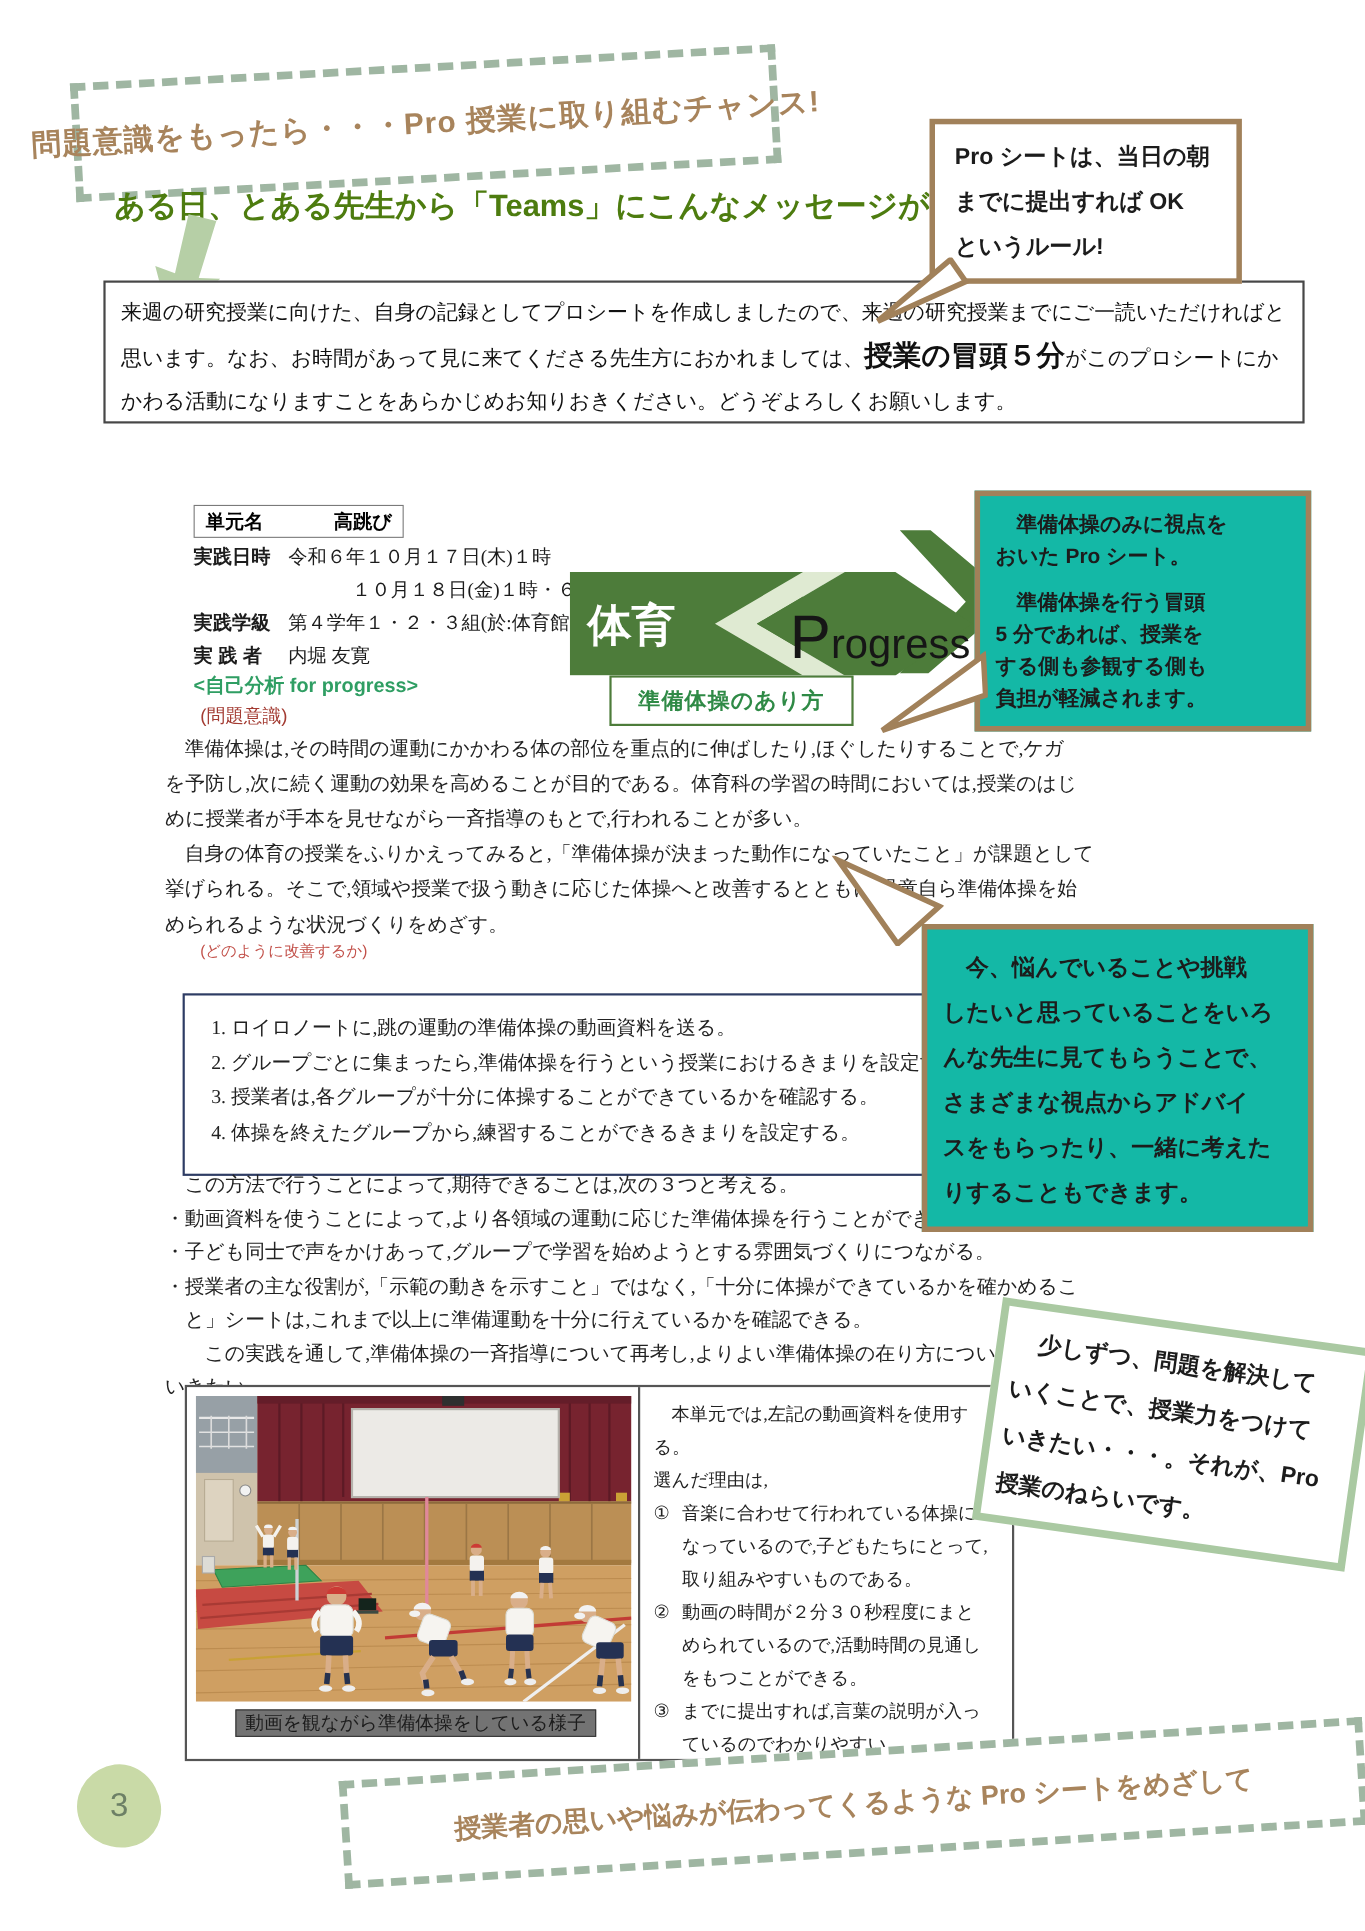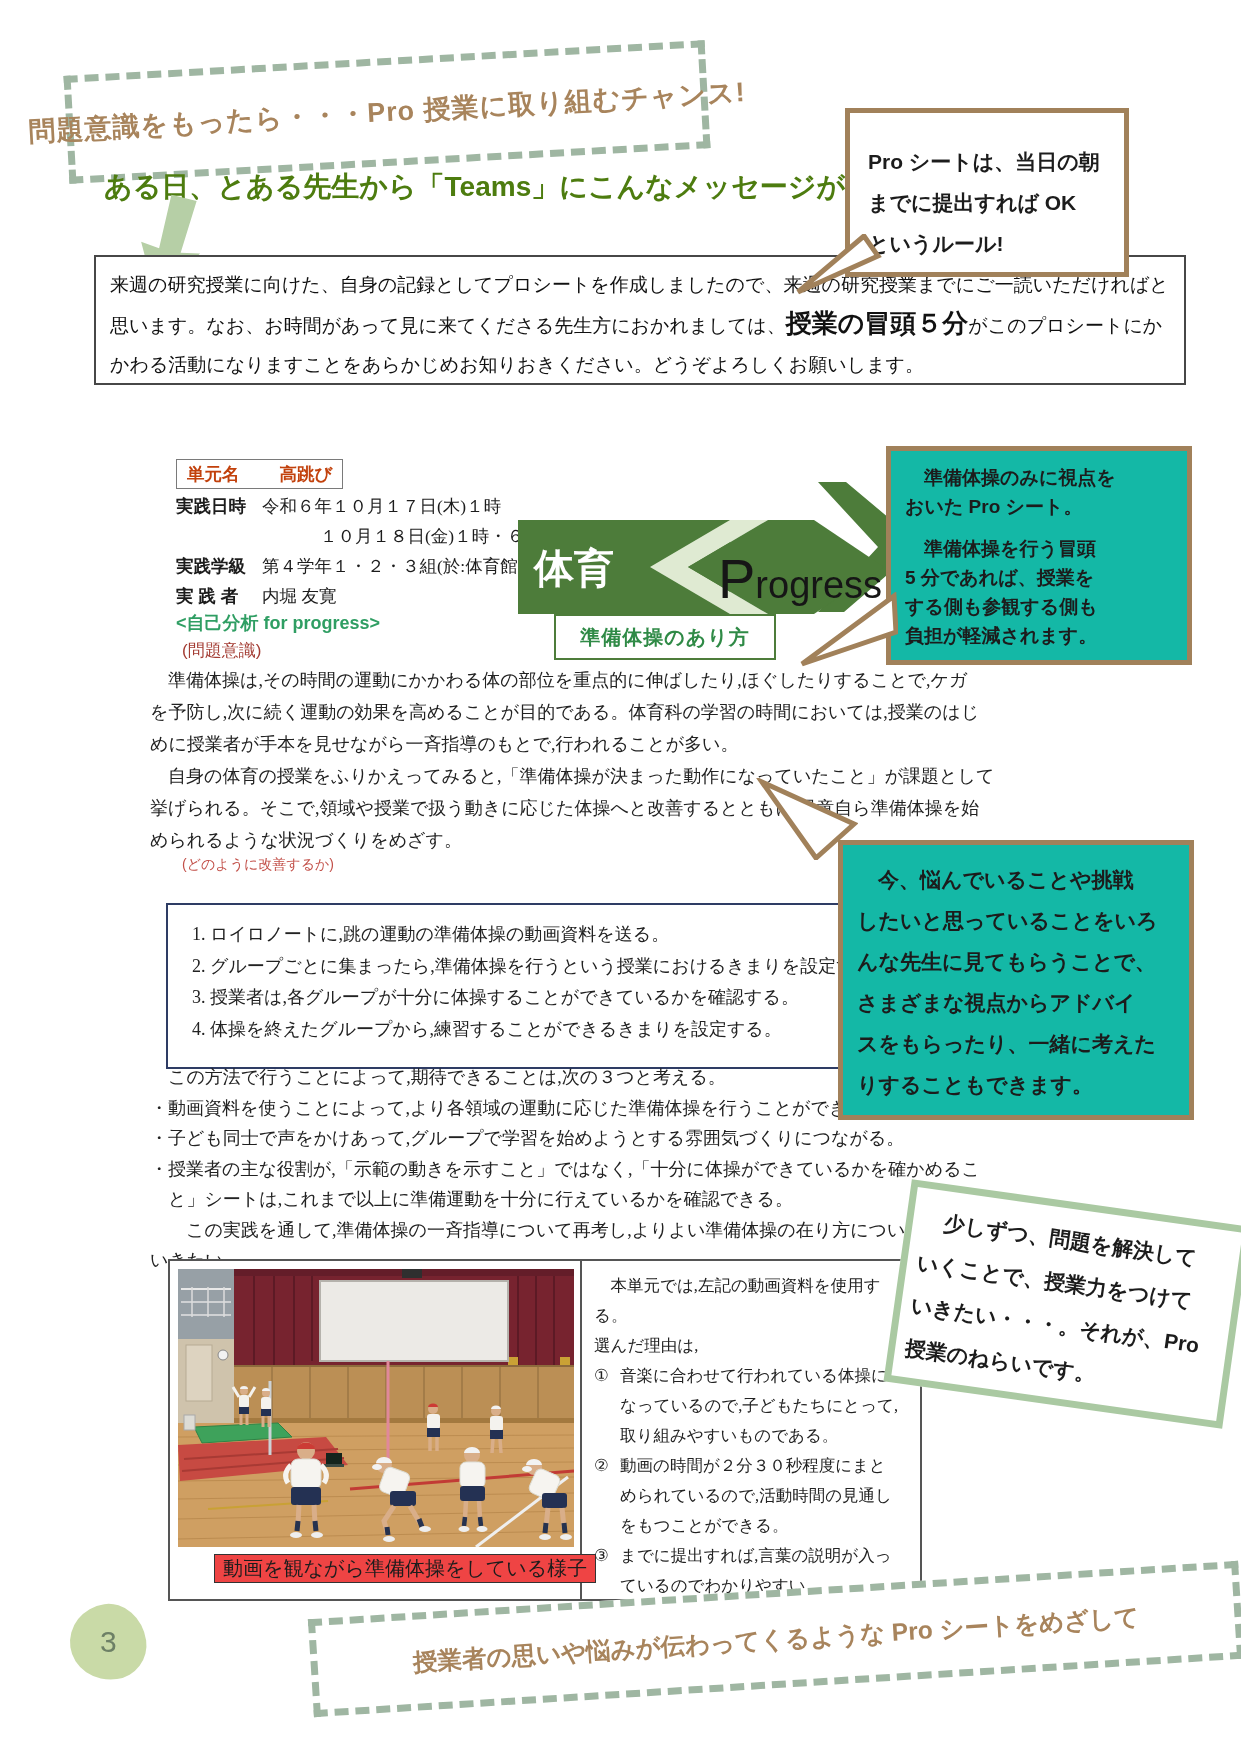--- a/index.html
+++ b/index.html
@@ -16,29 +16,29 @@
 
   .arrow{left:138px;top:194px;width:64px;height:112px;transform:rotate(14deg);}
 
   
   .msg-box{left:94px;top:255px;width:1060px;height:118px;border:2px solid #474747;background:#fff;
     padding:8px 14px 0 14px;font-size:19px;line-height:39px;color:#111;z-index:2;}
   .msg-box .hl{font-size:26px;font-weight:600;}
 
   
   .rule-bubble{left:845px;top:108px;width:238px;border:5px solid #a1815a;background:#fff;
-    padding:28px 18px 8px 18px;z-index:5;}
+    padding:9px 18px 8px 18px;z-index:5;}
   .rule-bubble .bl{font-size:21px;font-weight:bold;line-height:41px;white-space:nowrap;}
   .bubble-tail{left:796px;top:234px;width:92px;height:64px;z-index:6;}
   .tail-focus{left:800px;top:592px;width:98px;height:78px;z-index:6;}
   .tail-advice{left:756px;top:778px;width:102px;height:82px;z-index:6;}
 
   
-  .unit-box{left:176px;top:459px;border:1px solid #7a7a7a;padding:2px 10px;display:flex;gap:40px;
-    font-size:17.5px;font-weight:bold;color:#c2410c;background:#fff;}
+  .unit-box{left:176px;top:459px;border:1px solid #7a7a7a;padding:2px 10px;display:flex;gap:64px;
+    font-size:17.5px;font-weight:bold;color:#000000;background:#fff;}
   .info-rows{left:176px;top:494px;}
   .info-row{display:flex;height:30px;align-items:baseline;}
   .info-label{width:86px;font-weight:bold;font-size:17.5px;white-space:nowrap;}
   .info-value{margin-left:0px;font-family:"Liberation Serif",serif;font-size:17.5px;white-space:nowrap;}
   .indent2{margin-left:144px;}
   .self-analysis{left:176px;top:611px;color:#2f9e63;font-weight:bold;font-size:18px;white-space:nowrap;}
   .heading-red1{left:182px;top:639px;color:#a33b32;font-size:17px;white-space:nowrap;}
   .heading-red2{left:182px;top:856px;color:#c25049;font-size:14px;white-space:nowrap;}
   .doc-lines{font-family:"Liberation Serif",serif;font-size:18px;color:#222;}
   .doc-lines .bl{white-space:nowrap;}
@@ -59,22 +59,22 @@
   .callout-focus{left:886px;top:446px;width:268px;padding:12px 14px 10px 14px;}
   .callout-focus .bl{font-size:19px;line-height:29px;}
   .callout-focus .bl:empty{height:13px;}
   .callout-advice{left:838px;top:840px;width:318px;padding:14px 14px 10px 14px;}
   .callout-advice .bl{font-size:21px;line-height:41px;}
 
   
   .photo-table{left:168px;top:1259px;width:750px;height:338px;border:2px solid #555;background:#fff;
     display:flex;z-index:1;}
   .photo-cell{width:410px;position:relative;padding:8px 0 0 8px;box-sizing:border-box;}
-  .photo-caption{position:absolute;left:44px;top:293px;border:1.5px solid #333;background:#ef4444;
-    padding:0 8px;font-family:"Liberation Serif",serif;font-size:20px;white-space:nowrap;}
+  .photo-caption{position:absolute;left:44px;top:293px;border:1.5px solid #333;background:#737373;
+    padding:0 8px;font-family:"Liberation Serif",serif;font-size:17px;white-space:nowrap;}
   .text-cell{flex:1;border-left:2px solid #555;padding:10px 21px 0 12px;
     font-family:"Liberation Serif",serif;font-size:16.5px;line-height:30px;color:#222;}
   .reason{display:flex;}
   .reason-marker{width:26px;flex:0 0 26px;}
   .reason-text{flex:1;}
 
   
   .callout-goal{left:896px;top:1202px;width:312px;border:7px solid #aac9a2;background:#fff;
     transform:rotate(8deg);padding:10px 6px 8px 10px;z-index:6;}
   .callout-goal .bl{font-size:21px;font-weight:bold;line-height:43px;white-space:nowrap;}

